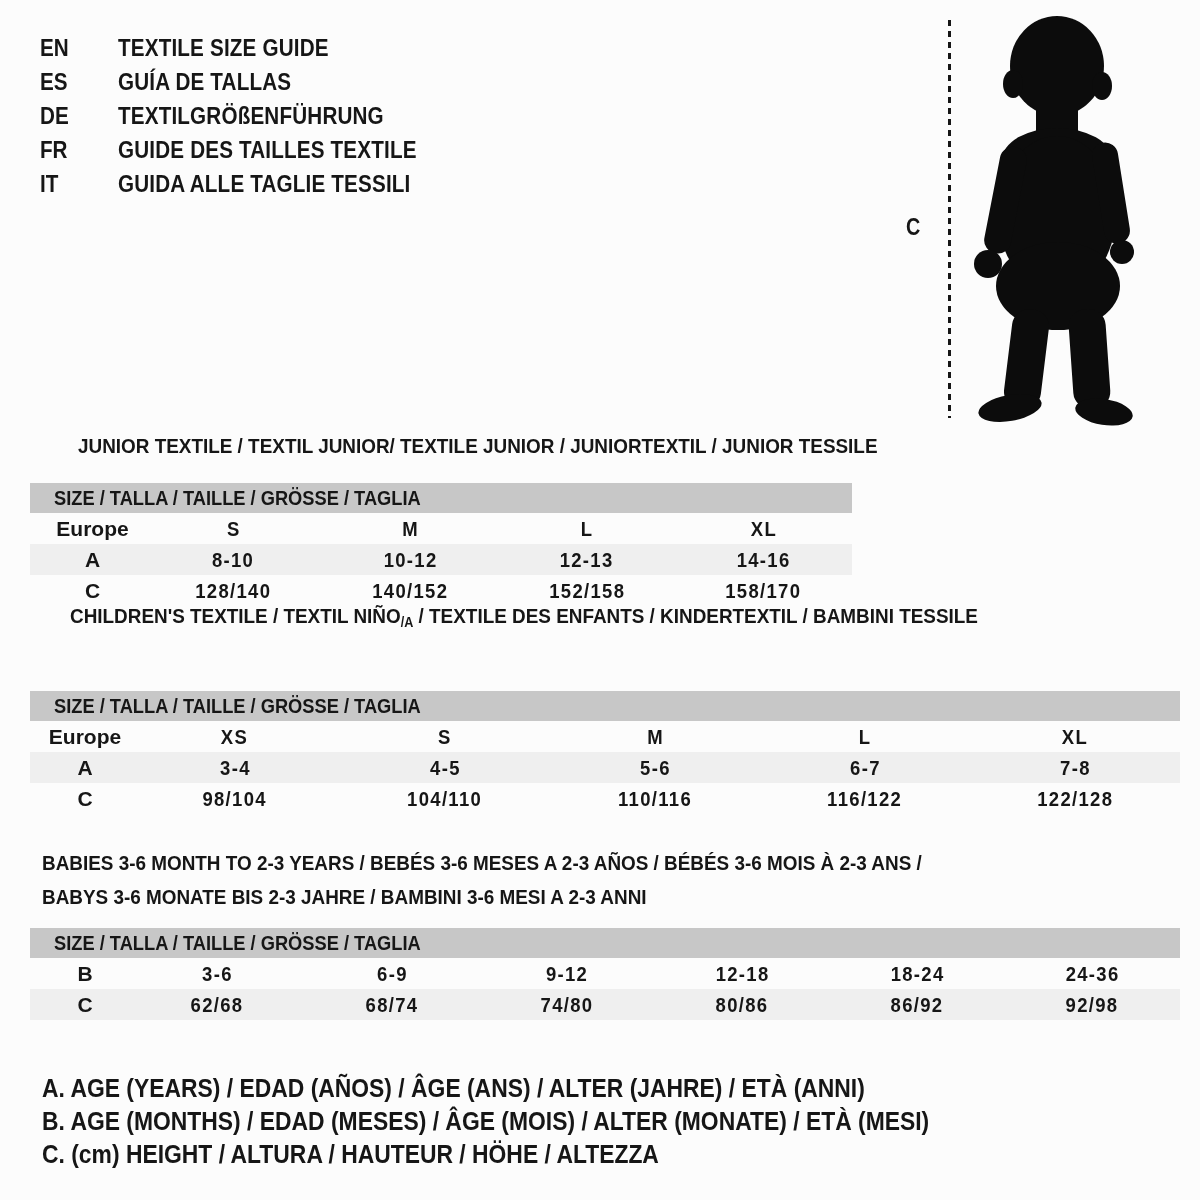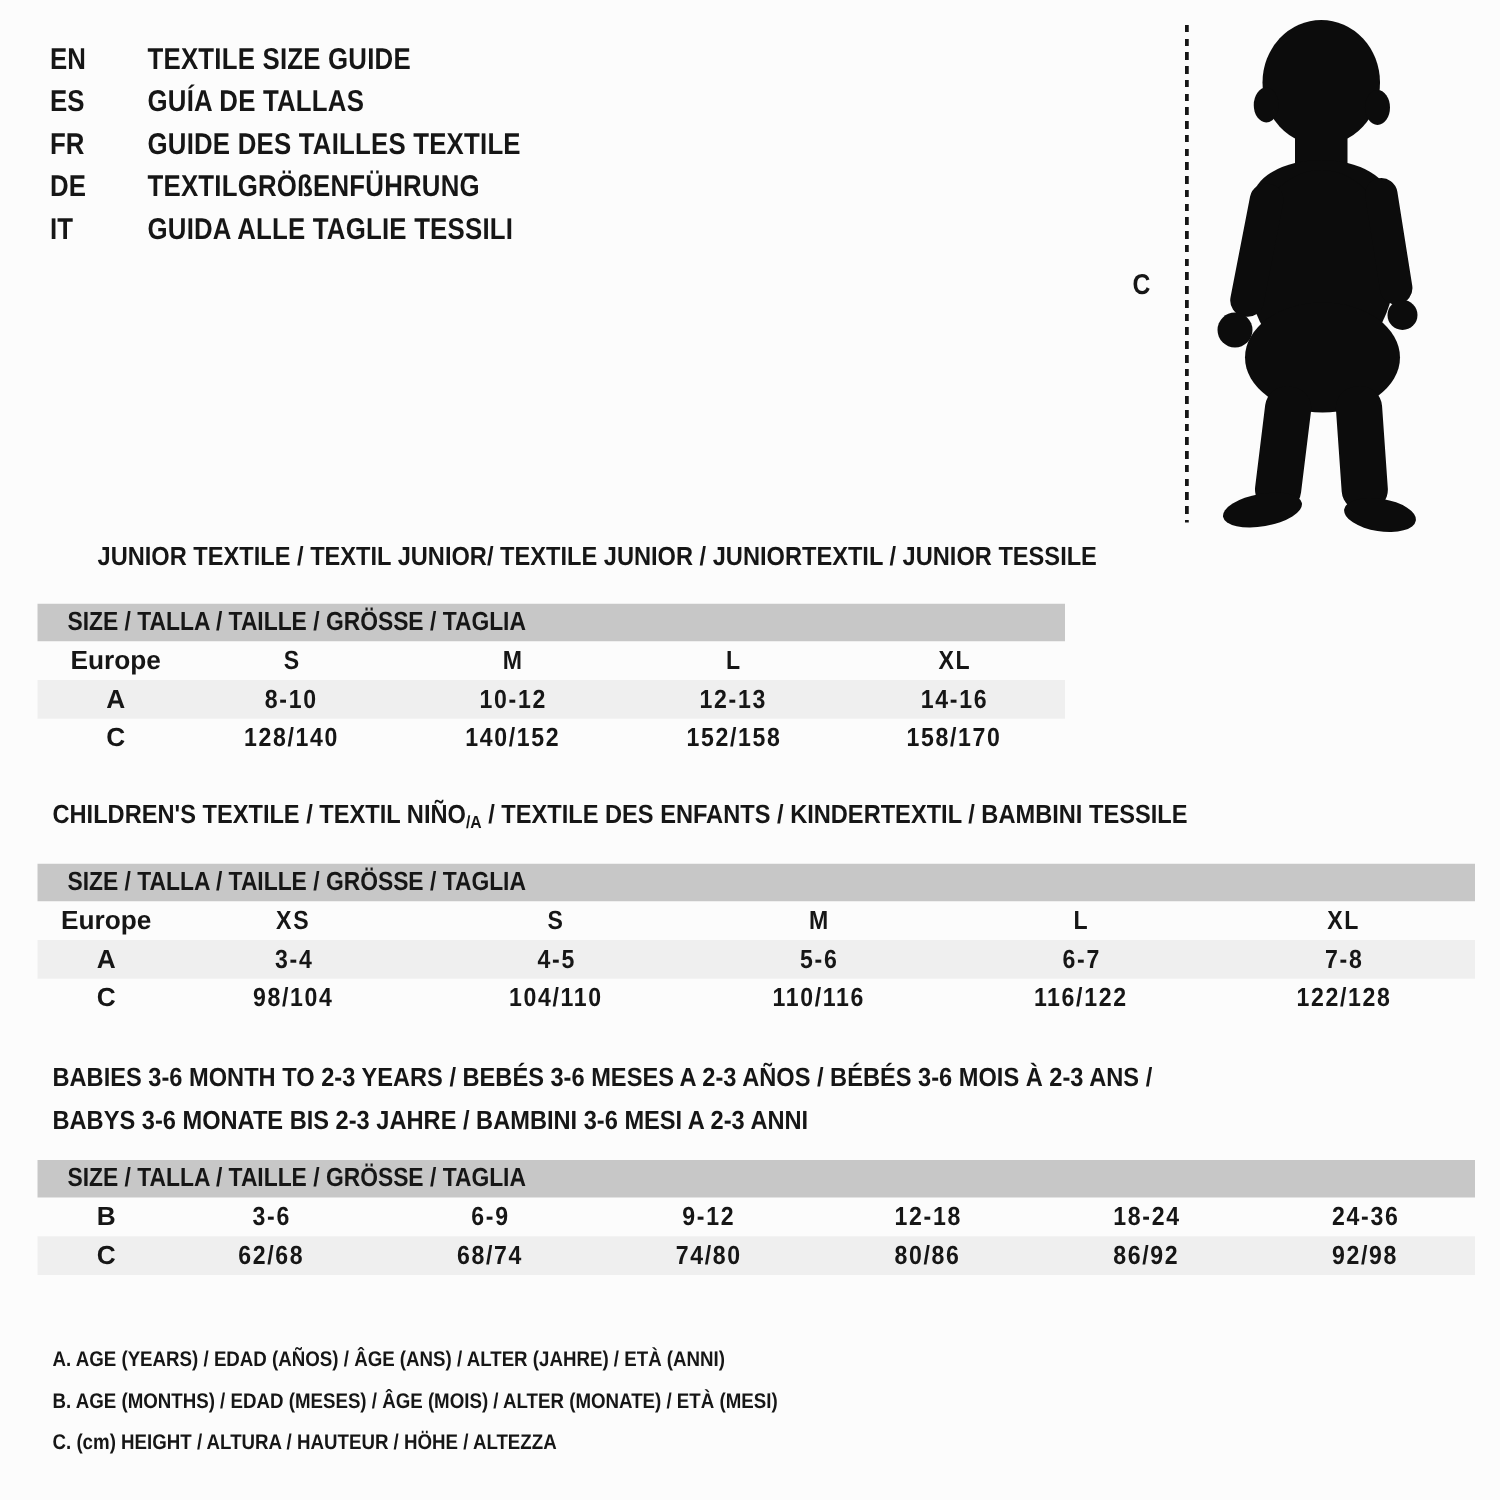--- a/index.html
+++ b/index.html
@@ -46,42 +46,42 @@
   .band{height:30px;line-height:30px;background:var(--band);padding-left:24px;font-size:21px;}
   .band .cond{transform:scaleX(.87);}
   .trow{display:flex;height:31px;line-height:31px;font-size:21px;}
   .trow.shade{background:var(--shade);}
   .lbl{flex:0 0 115px;padding-left:10px;text-align:center;}
   .t-wide .lbl{flex:0 0 100px;}
   .cell{flex:1;text-align:center;}
   .cell .cond-c{letter-spacing:1.5px;}
 
   
-  .legend-line{left:42px;font-size:17px;line-height:24px;}
+  .legend-line{left:42px;font-size:26px;line-height:24px;}
   .legend-line .cond{transform:scaleX(.88);}
 </style>
 </head>
 <body>
 
 <div class="abs lang-list">
   <div class="lang-row">
     <span class="lang-code"><span class="cond">EN</span></span>
     <span class="lang-label"><span class="cond">TEXTILE SIZE GUIDE</span></span>
   </div>
   <div class="lang-row">
     <span class="lang-code"><span class="cond">ES</span></span>
     <span class="lang-label"><span class="cond">GUÍA DE TALLAS</span></span>
   </div>
   <div class="lang-row">
+    <span class="lang-code"><span class="cond">DE</span></span>
+    <span class="lang-label"><span class="cond">TEXTILGRÖßENFÜHRUNG</span></span>
+  </div>
+  <div class="lang-row">
     <span class="lang-code"><span class="cond">FR</span></span>
     <span class="lang-label"><span class="cond">GUIDE DES TAILLES TEXTILE</span></span>
-  </div>
-  <div class="lang-row">
-    <span class="lang-code"><span class="cond">DE</span></span>
-    <span class="lang-label"><span class="cond">TEXTILGRÖßENFÜHRUNG</span></span>
   </div>
   <div class="lang-row">
     <span class="lang-code"><span class="cond">IT</span></span>
     <span class="lang-label"><span class="cond">GUIDA ALLE TAGLIE TESSILI</span></span>
   </div>
 </div>
 
 <div class="abs measure-line"></div>
 <div class="abs measure-label"><span class="cond">C</span></div>
 
@@ -141,21 +141,21 @@
   </div>
   <div class="trow">
     <span class="lbl">C</span>
     <span class="cell"><span class="cond-c">128/140</span></span>
     <span class="cell"><span class="cond-c">140/152</span></span>
     <span class="cell"><span class="cond-c">152/158</span></span>
     <span class="cell"><span class="cond-c">158/170</span></span>
   </div>
 </div>
 
-<div class="abs sec-title" style="top:640px;">
+<div class="abs sec-title" style="top:604px;margin-left:28px;">
   <span class="cond"><span>CHILDREN'S TEXTILE / TEXTIL NIÑO</span><span class="sub">/A</span><span> / TEXTILE DES ENFANTS / KINDERTEXTIL / BAMBINI TESSILE</span></span>
 </div>
 
 <div class="abs tbl t-wide" style="top:691px;">
   <div class="band">
     <span class="cond">SIZE / TALLA / TAILLE / GRÖSSE / TAGLIA</span>
   </div>
   <div class="trow">
     <span class="lbl">Europe</span>
     <span class="cell"><span class="cond-c">XS</span></span>

